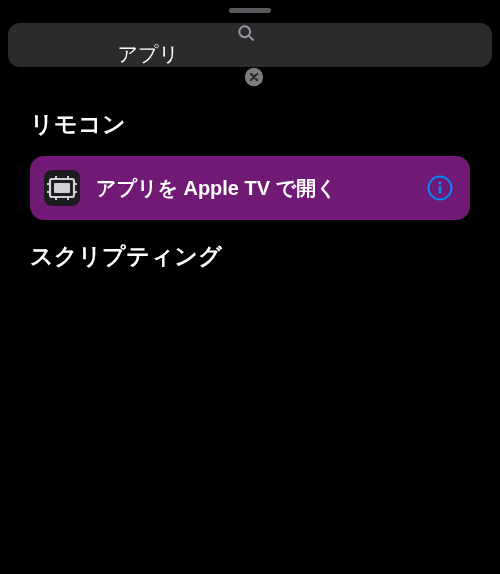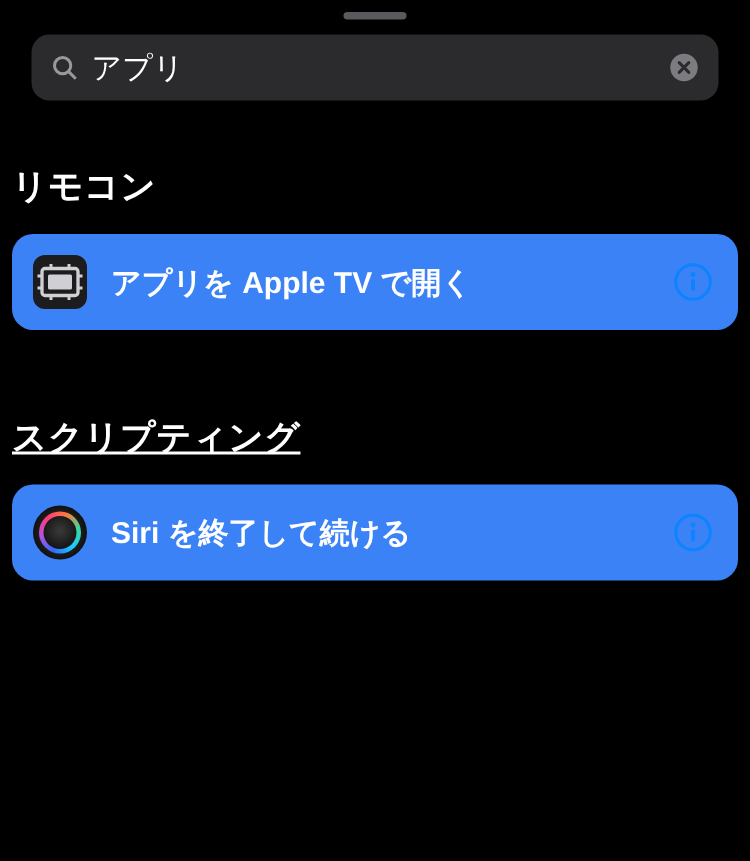--- a/index.html
+++ b/index.html
@@ -15,58 +15,59 @@
     width: 42px;
     height: 5px;
     background: #5a5a5e;
     border-radius: 3px;
     margin: 8px auto 10px;
   }
   .search-bar {
     display: flex;
     align-items: center;
     background: #2b2b2e;
-    margin: 0 21px;
+    margin: 0 8px;
     height: 44px;
     border-radius: 12px;
     padding: 0 12px;
+    flex-direction: column;
   }
   .search-bar .mag {
     width: 20px; height: 20px;
     flex: 0 0 auto;
     margin-right: 8px;
   }
   .search-bar input {
     flex: 1;
     background: transparent;
     border: none;
     outline: none;
     color: #fff;
     font-size: 20px;
     font-family: inherit;
   }
   .search-bar .clear {
     width: 22px; height: 22px;
     flex: 0 0 auto;
     margin-left: 8px;
   }
-  .content { padding: 0 8px; }
+  .content { padding: 0 30px; }
   .section-title {
     font-size: 23px;
     font-weight: 700;
     color: #fff;
     margin-top: 42px;
     margin-bottom: 16px;
     letter-spacing: 0.5px;
   }
-  .section-title.tight { margin-top: 56px; text-decoration: underline; }
+  .section-title.tight { margin-top: 21px; }
   .action-item {
     display: flex;
     align-items: center;
-    background: #3b82f6;
+    background: #701a75;
     border-radius: 14px;
     height: 64px;
     padding: 0 16px 0 14px;
     margin-bottom: 18px;
     position: relative;
   }
   .action-item.highlight {
     outline: 4px solid #ff0000;
     outline-offset: -2px;
   }
@@ -162,27 +163,14 @@
         <circle cx="14" cy="9" r="1.6" fill="#0a84ff"></circle>
         <rect x="12.7" y="12" width="2.6" height="8" rx="1.3" fill="#0a84ff"></rect>
       </svg>
     </div>
   </div>
 
   <div class="section-title tight">スクリプティング</div>
 
 
 
-  <div class="action-item">
-    <div class="action-icon ic-siri">
-      <div class="ic-siri-inner"></div>
-    </div>
-    <div class="action-label">Siri を終了して続ける</div>
-    <div class="info-btn">
-      <svg viewBox="0 0 28 28" width="28" height="28">
-        <circle cx="14" cy="14" r="11.5" fill="none" stroke="#0a84ff" stroke-width="2"></circle>
-        <circle cx="14" cy="9" r="1.6" fill="#0a84ff"></circle>
-        <rect x="12.7" y="12" width="2.6" height="8" rx="1.3" fill="#0a84ff"></rect>
-      </svg>
-    </div>
-  </div>
 
 </div>
 
 </body></html>

